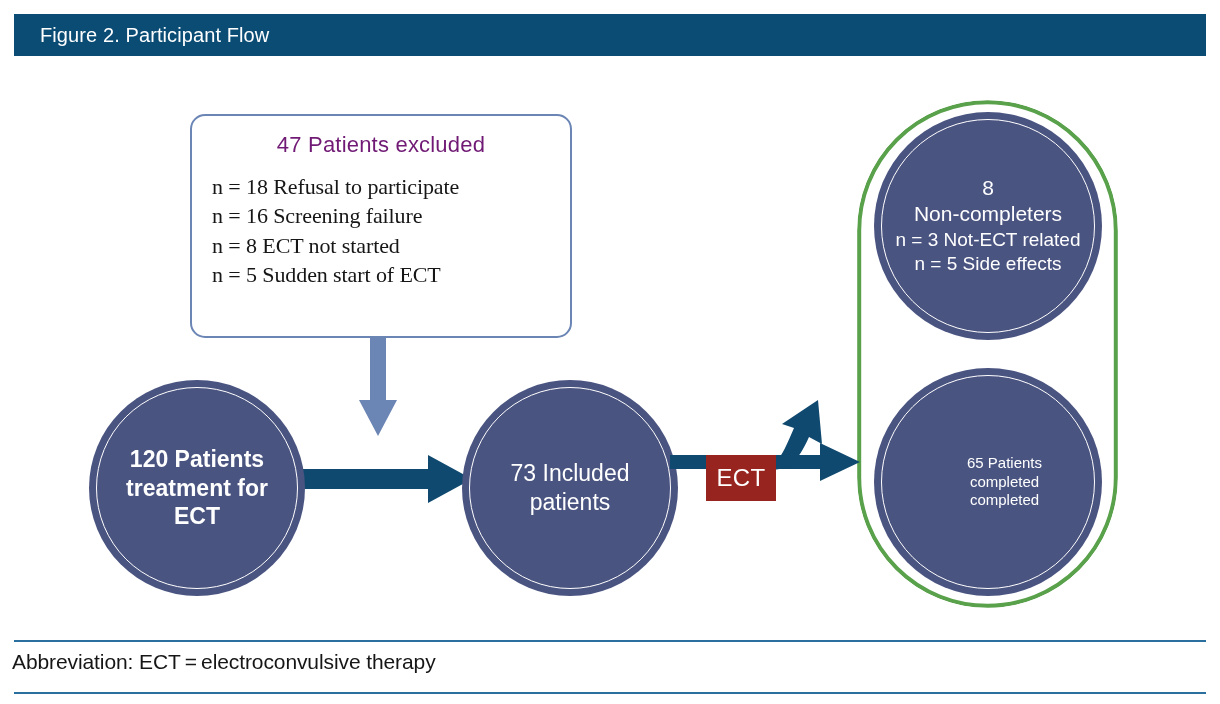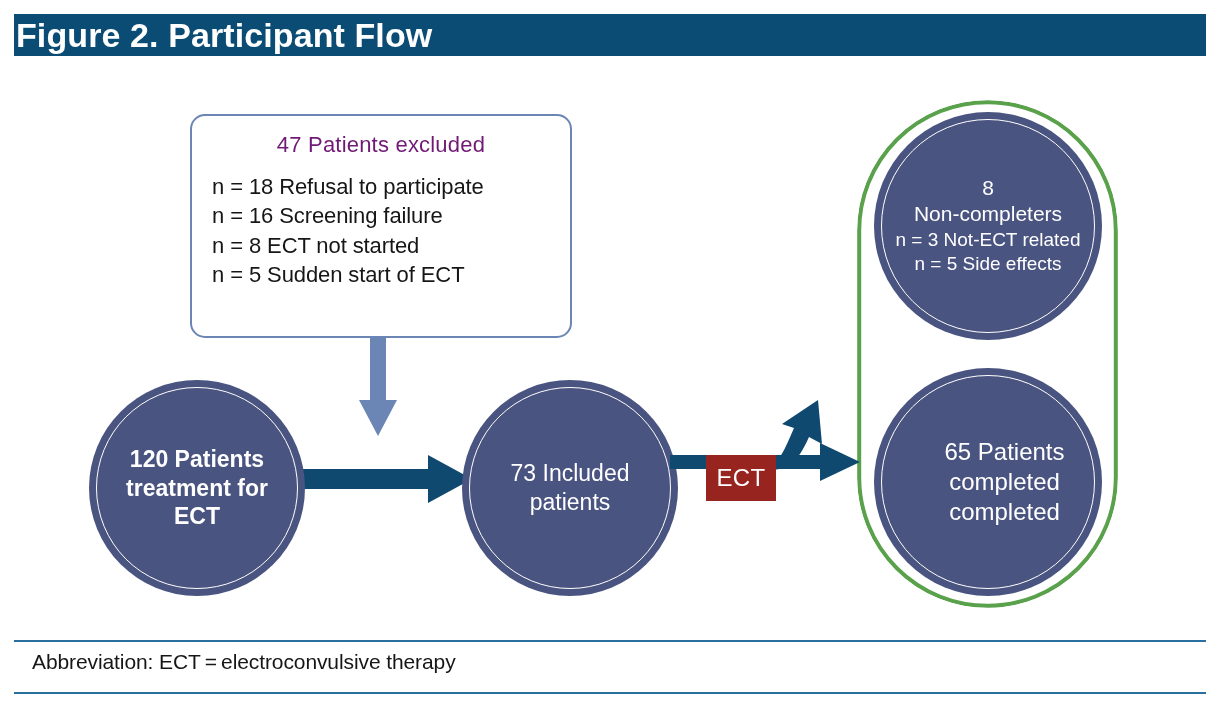--- a/index.html
+++ b/index.html
@@ -10,36 +10,37 @@
   }
   #figure-root{position:absolute;inset:0;}
 
   
   .header-bar{
     position:absolute;left:14px;top:14px;width:1192px;height:42px;
     background:#0b4c75;
     display:flex;align-items:center;
   }
   .header-title{
-    color:#ffffff;font-size:34px;font-weight:bold;letter-spacing:.1px;
-    padding-left:2px;white-space:nowrap;
+    color:#ffffff;font-size:20px;font-weight:normal;letter-spacing:.1px;
+    padding-left:26px;white-space:nowrap;
   }
 
   
   .excl-box{
     position:absolute;left:190px;top:114px;width:382px;height:224px;
     border:2.5px solid #6b85b5;border-radius:15px;background:#ffffff;
     box-sizing:border-box;
   }
   .excl-title{
     text-align:center;color:#701a75;font-size:22px;margin-top:16px;
     letter-spacing:.2px;
   }
   .excl-list{
     margin:14px 0 0 20px;
+    font-family:Liberation Serif, serif;
   }
   .excl-line{
     font-size:22px;color:#161616;line-height:1.33;white-space:nowrap;
     letter-spacing:-.1px;
   }
 
   
   .v-arrow{position:absolute;left:352px;top:338px;width:52px;height:100px;}
 
   
@@ -60,21 +61,21 @@
   #circle-indicated .ctext{font-size:23px;font-weight:bold;}
 
   #circle-included{left:462px;top:380px;width:216px;height:216px;}
   #circle-included .ctext{font-size:23px;}
 
   #circle-noncompleters{left:874px;top:112px;width:228px;height:228px;}
   #circle-noncompleters .ctext{font-size:21px;}
   #circle-noncompleters .sub{font-size:19px;line-height:1.3;}
 
   #circle-completed{left:874px;top:368px;width:228px;height:228px;}
-  #circle-completed .ctext{font-size:24px;margin-left:33px;}
+  #circle-completed .ctext{font-size:15px;margin-left:33px;}
 
   
   .green-capsule{
     position:absolute;left:857px;top:100px;width:261px;height:508px;
     border:3.5px solid #5aa košul;
     border-radius:131px;
     box-sizing:border-box;
     pointer-events:none;
   }
 
@@ -91,21 +92,21 @@
   }
 
   
   .fork-arrows{position:absolute;left:670px;top:400px;width:220px;height:110px;}
 
   
   .foot-rule{position:absolute;left:14px;width:1192px;height:2px;background:#2a6f9e;}
   #foot-rule-top{top:640px;}
   #foot-rule-bottom{top:692px;}
   .foot-text{
-    position:absolute;left:32px;top:650px;width:1000px;
+    position:absolute;left:12px;top:650px;width:1000px;
     font-size:21px;color:#161616;white-space:nowrap;letter-spacing:-.1px;
   }
 </style>
 </head>
 <body>
 
 <div id="figure-root">
 
   <div class="header-bar">
     <div class="header-title">Figure 2. Participant Flow</div>

